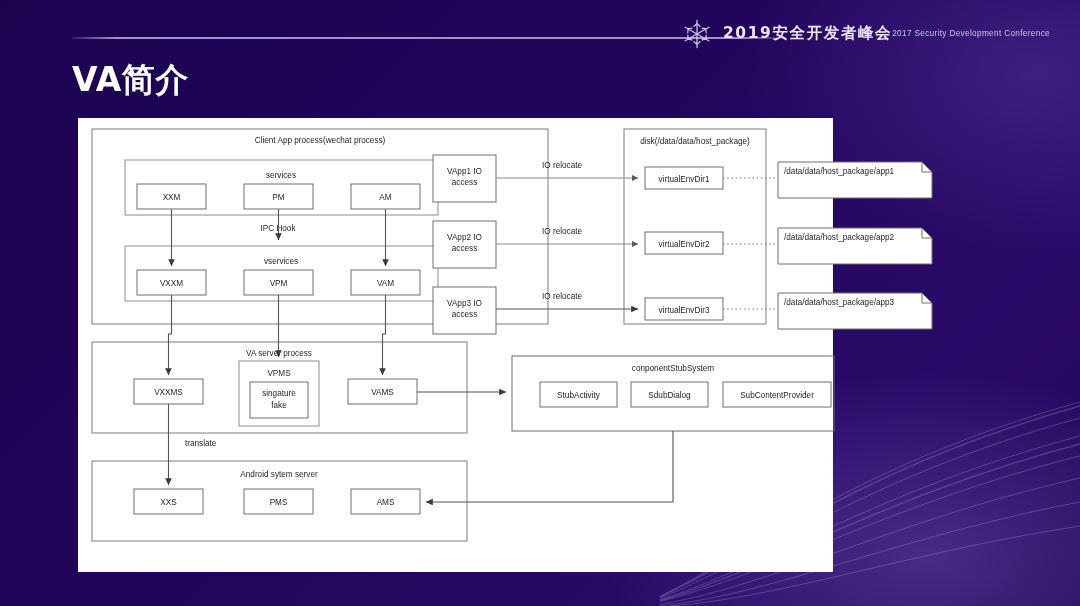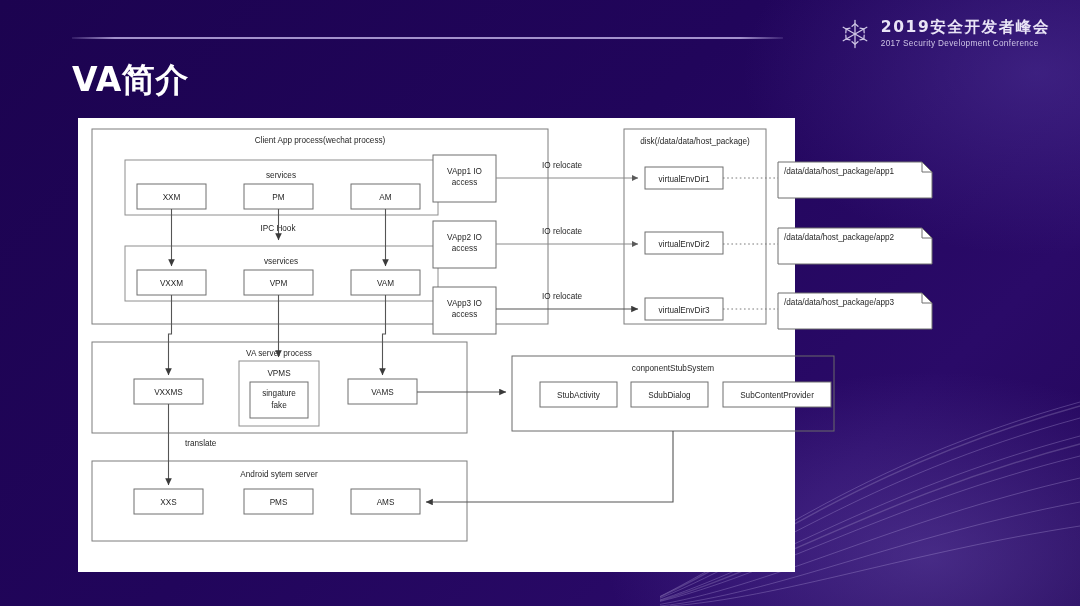--- a/index.html
+++ b/index.html
@@ -23,33 +23,34 @@
   }
   .title{
     position:absolute;left:72px;top:58px;
     font-size:33px;font-weight:bold;color:#ffffff;letter-spacing:0.5px;
     font-family:"DejaVu Sans","Liberation Sans",sans-serif;
     text-align:center;
   }
   
   .logo{position:absolute;right:30px;top:17px;display:flex;align-items:center;gap:9px;}
   .logo .flake{width:34px;height:34px;opacity:.92;}
-  .logo .txt{display:flex;flex-direction:column;line-height:1;}
+  .logo .txt{display:flex;flex-direction:row;line-height:1;}
   .logo .l1{
     font-size:15.5px;font-weight:bold;color:#e9e4f6;letter-spacing:1.6px;
     font-family:"DejaVu Sans","Liberation Sans",sans-serif;
   }
   .logo .l2{
     font-size:8.2px;color:#cfc6e6;letter-spacing:0.35px;margin-top:4px;
     font-family:"Liberation Sans",sans-serif;
   }
   
   .panel{
     position:absolute;left:78px;top:118px;width:717px;height:454px;
     background:#ffffff;
+    padding-left:38px;
   }
   .diagram{position:absolute;left:0;top:0;width:867px;height:454px;}
   .dg-text{
     font-family:"Liberation Sans",sans-serif;
     font-size:8.2px;fill:#262626;
   }
   .box{fill:#ffffff;stroke:#6f6f6f;stroke-width:1;}
   .box-thin{fill:none;stroke:#8e8e8e;stroke-width:1;}
   .box-grp{fill:none;stroke:#7d7d7d;stroke-width:1;}
   .ln{stroke:#555;stroke-width:1.1;fill:none;}

